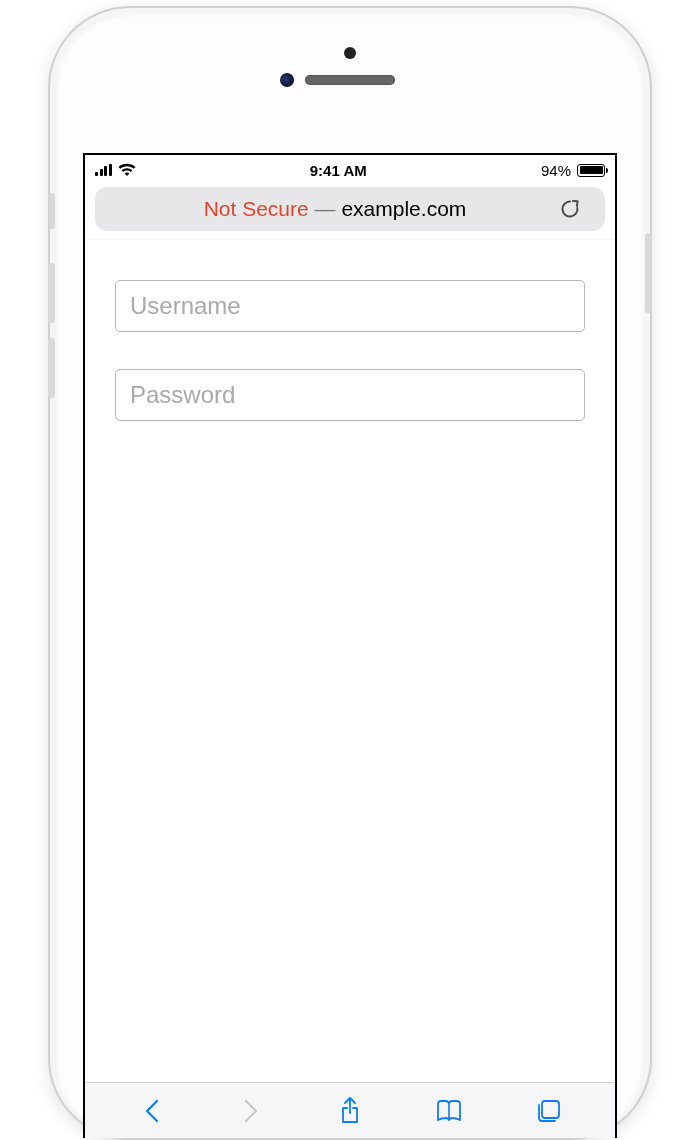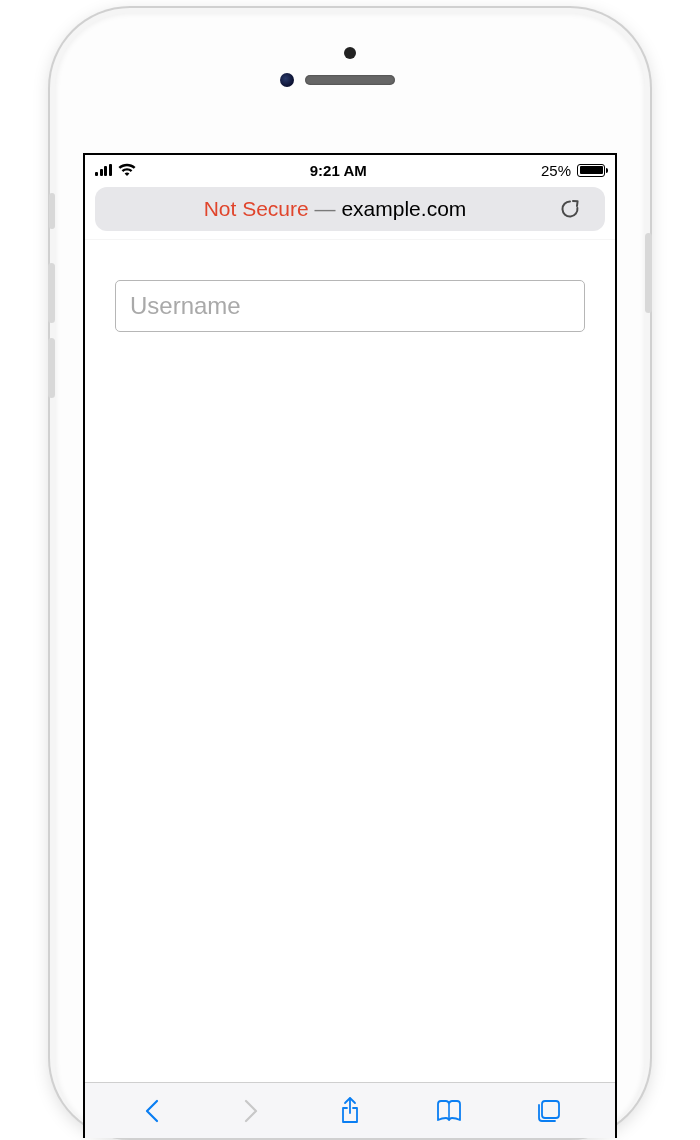--- a/index.html
+++ b/index.html
@@ -246,23 +246,23 @@
               <span></span>
           </div>
           <div class="wifi-icon">
             <svg width="18" height="14" viewBox="0 0 18 14">
               <path d="M9 13 L6.6 10.4 C7.3 9.8 8.1 9.5 9 9.5 C9.9 9.5 10.7 9.8 11.4 10.4 Z" fill="#000"></path>
               <path d="M3.6 7.2 C5.1 5.9 7 5.2 9 5.2 C11 5.2 12.9 5.9 14.4 7.2 L12.7 9 C11.7 8.1 10.4 7.6 9 7.6 C7.6 7.6 6.3 8.1 5.3 9 Z" fill="#000"></path>
               <path d="M0.5 4 C2.9 1.9 5.9 0.8 9 0.8 C12.1 0.8 15.1 1.9 17.5 4 L15.8 5.8 C13.9 4.1 11.5 3.2 9 3.2 C6.5 3.2 4.1 4.1 2.2 5.8 Z" fill="#000"></path>
             </svg>
           </div>
         </div>
-        <div class="status-center">9:21 AM</div>
+        <div class="status-center">9:41 AM</div>
         <div class="status-right">
-          <span>25%</span>
+          <span>94%</span>
           <div class="battery">
             <div class="battery-body">
                 <div class="battery-fill"></div>
               </div>
           </div>
         </div>
       </div>
 
       <div class="url-bar">
         <div class="url-text">
@@ -274,20 +274,21 @@
           <svg width="22" height="22" viewBox="0 0 22 22">
             <path d="M11 3.5 A7.5 7.5 0 1 0 18.4 10" fill="none" stroke="#4a4a4a" stroke-width="2" stroke-linecap="round"></path>
             <path d="M14 3 L18.6 3.2 L18 8" fill="none" stroke="#4a4a4a" stroke-width="2" stroke-linecap="round" stroke-linejoin="round"></path>
           </svg>
         </div>
       </div>
 
       <div class="page">
         <div class="form">
           <input class="field" type="text" placeholder="Username" style="">
+          <input class="field" type="password" placeholder="Password" style="">
         </div>
       </div>
 
       <div class="toolbar">
         <div class="tb-btn icon-active">
           <svg width="18" height="28" viewBox="0 0 18 28">
               <polyline points="14,4 4,14 14,24" fill="none" stroke="currentColor" stroke-width="2.2" stroke-linecap="round" stroke-linejoin="round"></polyline>
             </svg>
         </div>
         <div class="tb-btn icon-disabled">

